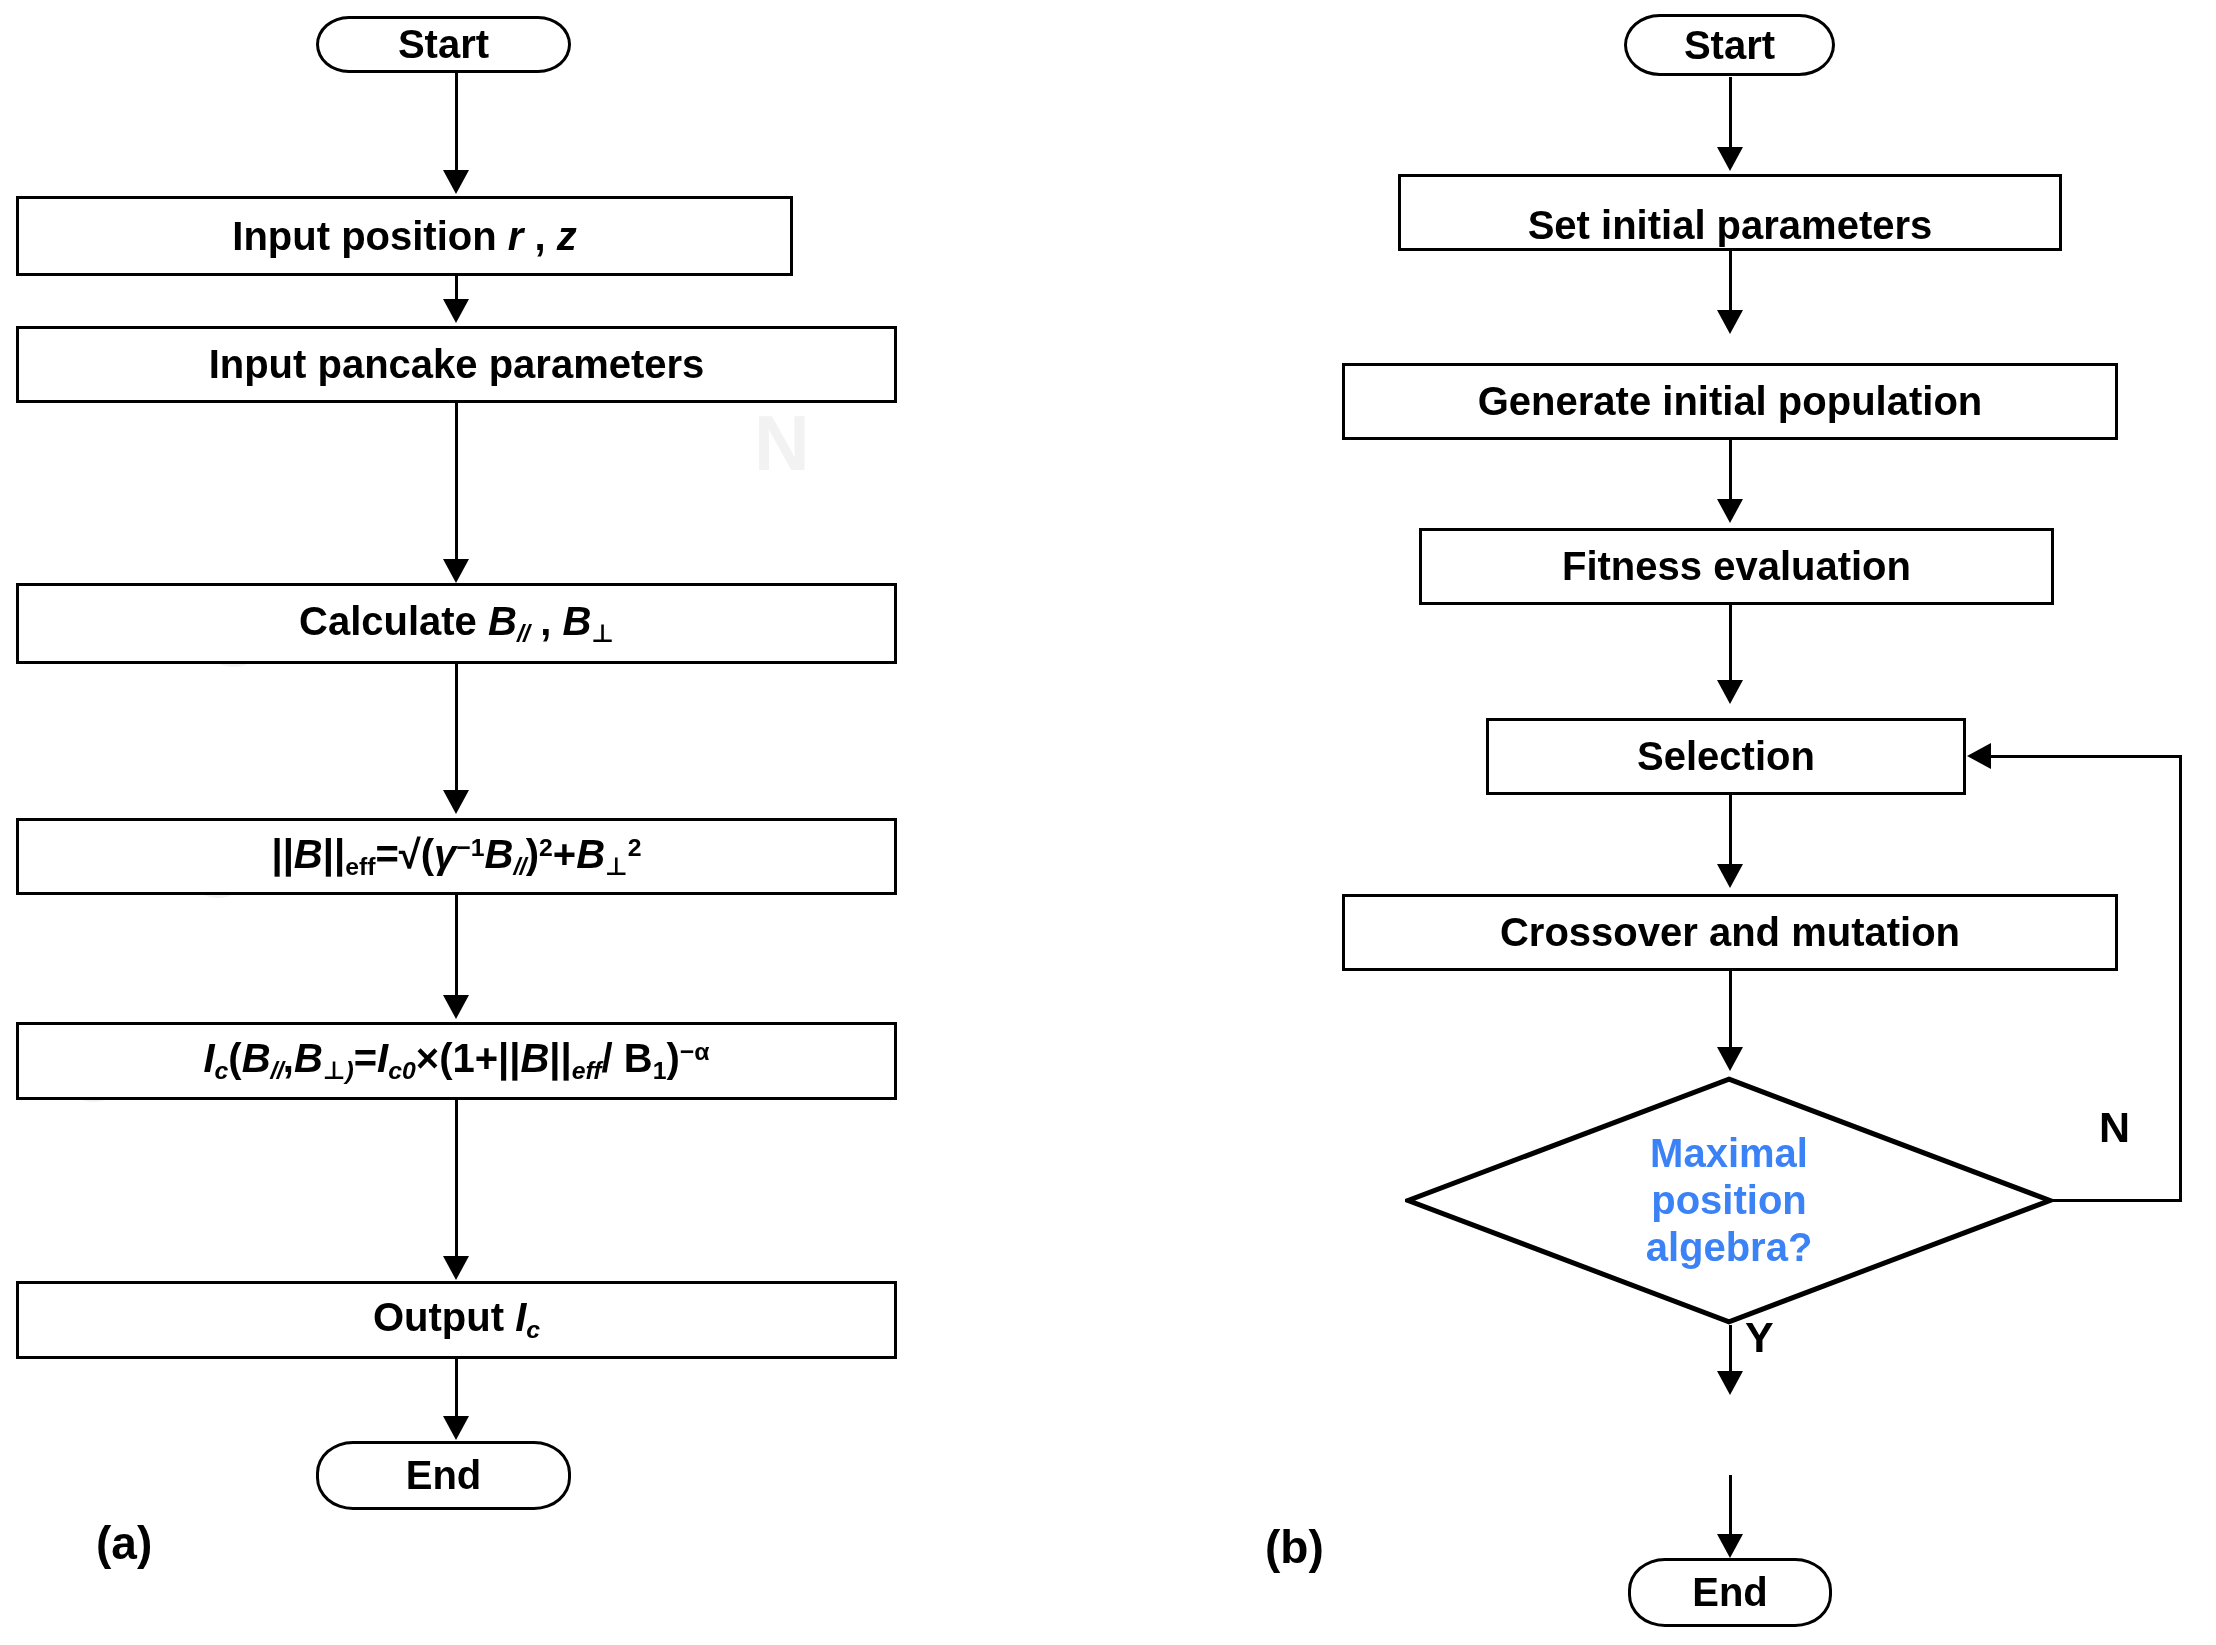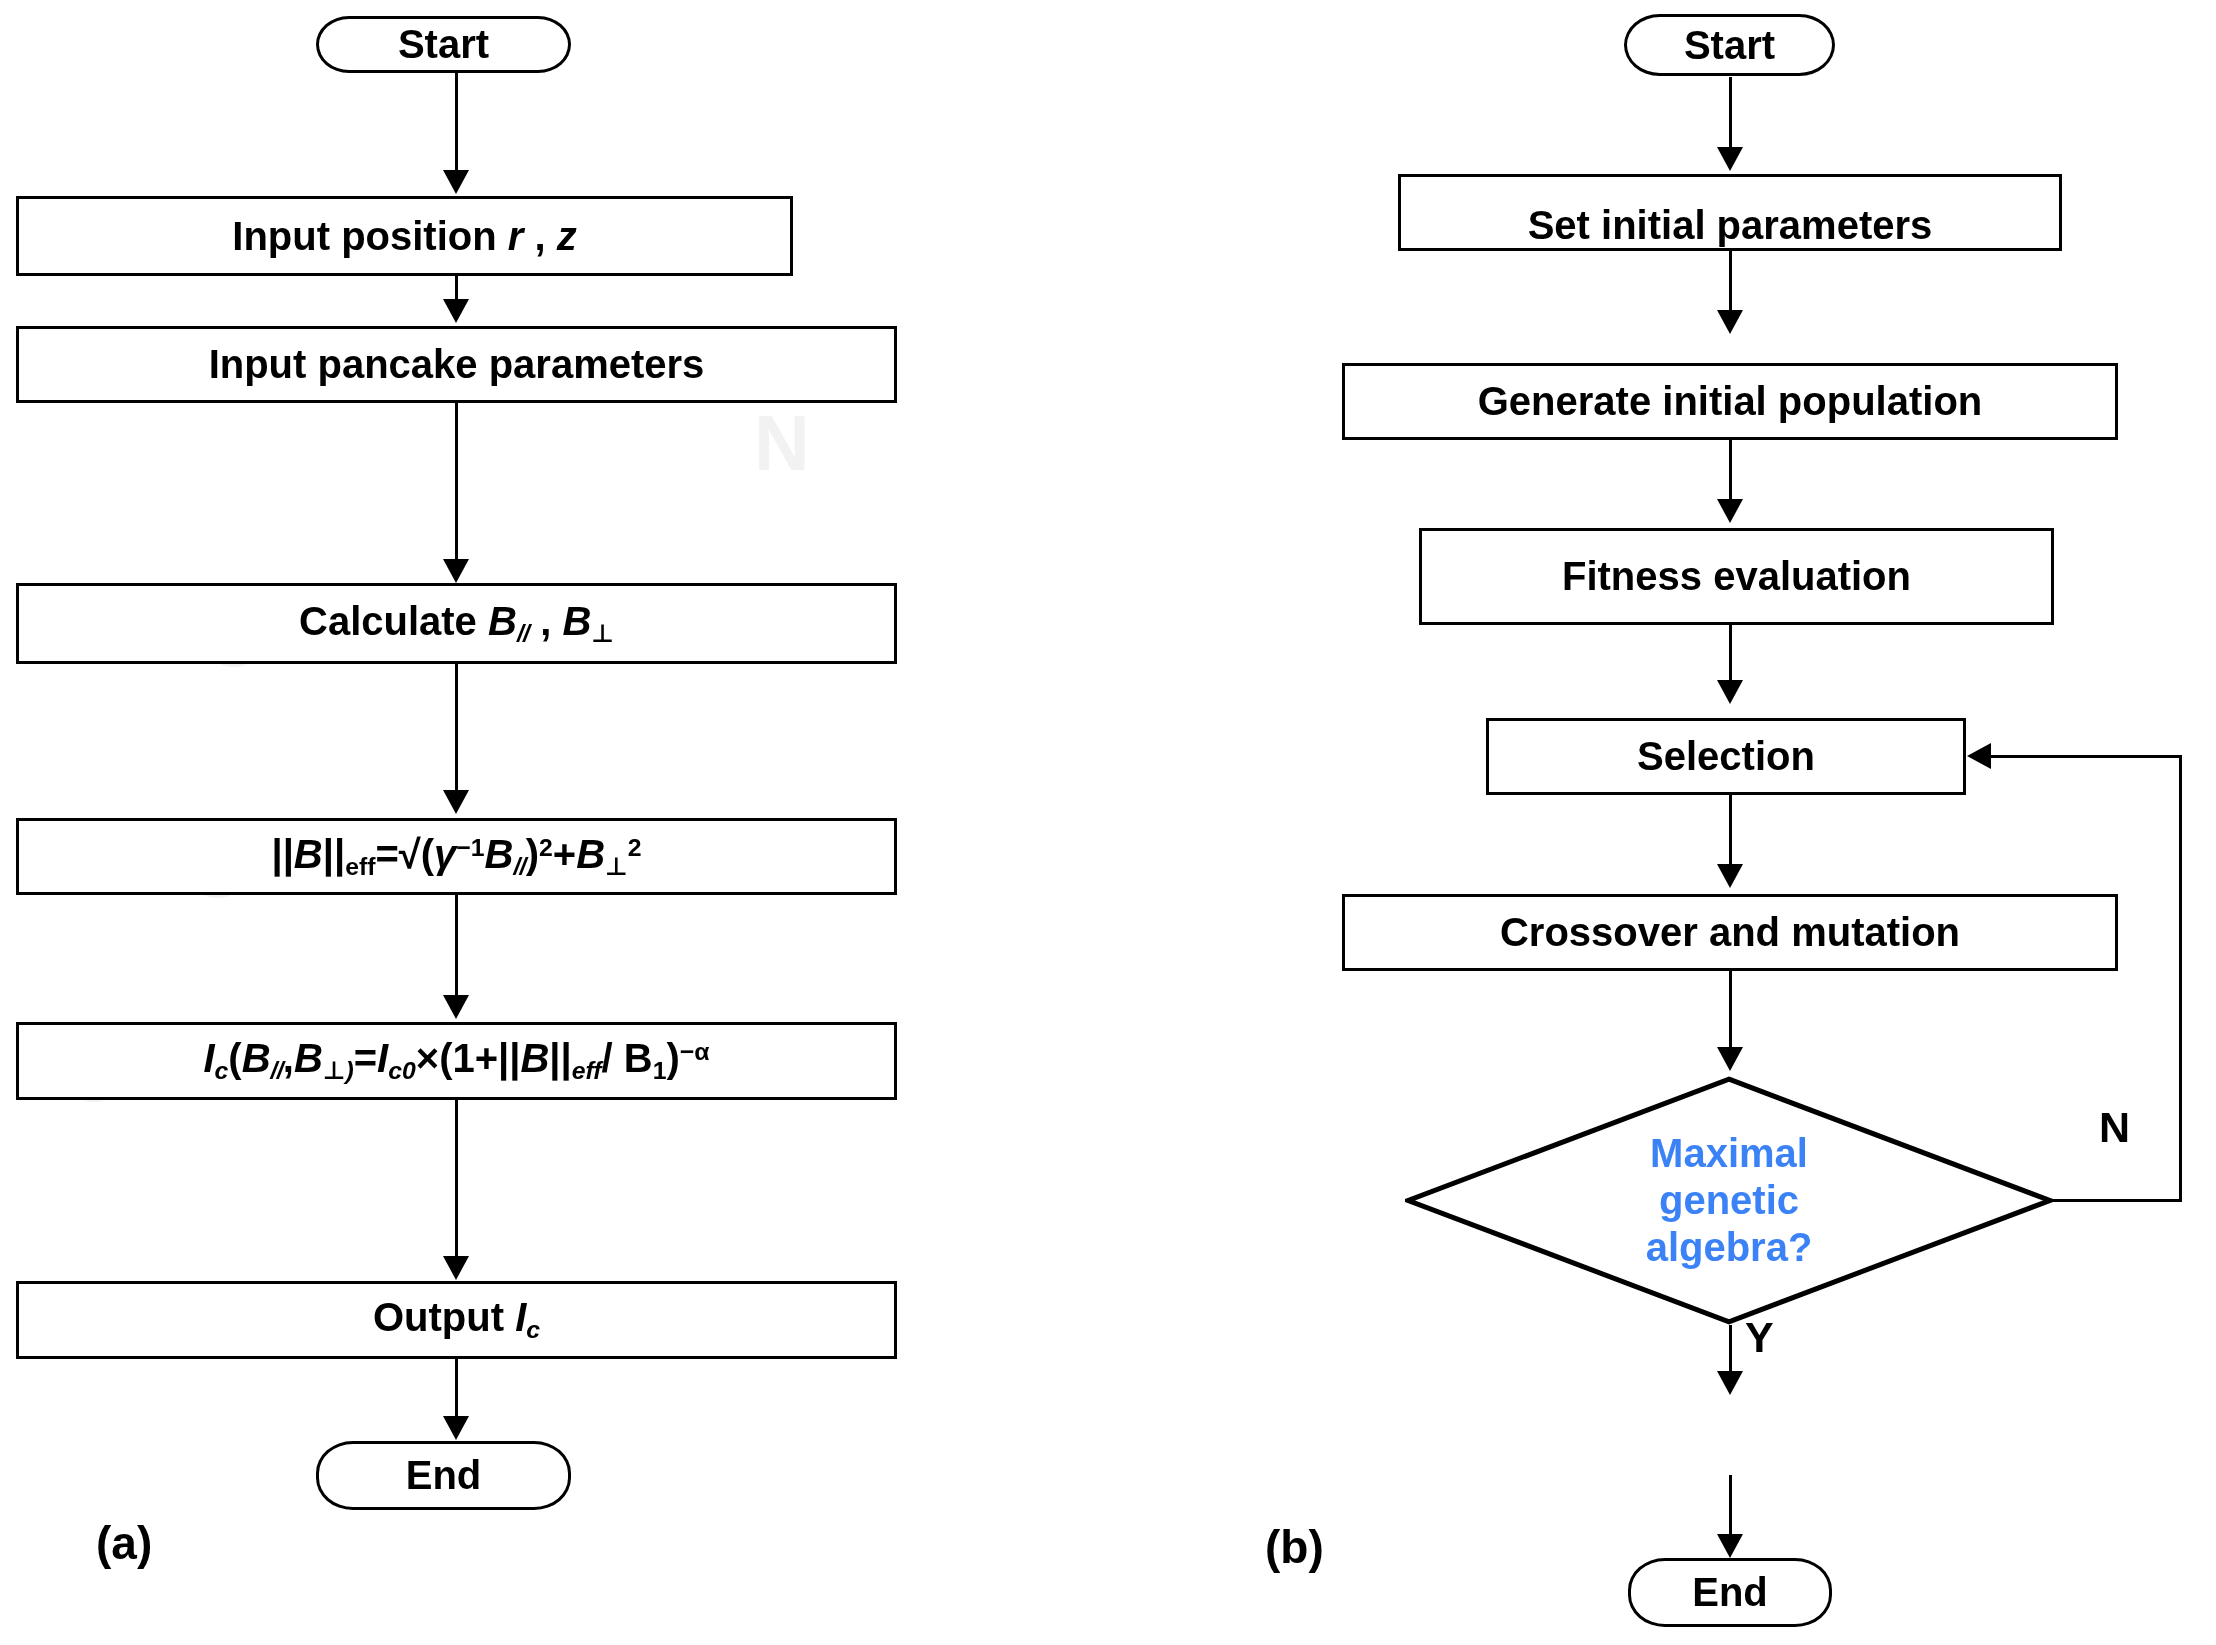--- a/index.html
+++ b/index.html
@@ -191,21 +191,21 @@
   <div class="vline" style="left:1729px;top:251px;height:62px;"></div>
   <div class="arrow-down" style="left:1717px;top:310px;"></div>
 
   <div class="node proc" style="left:1342px;top:363px;width:776px;height:77px;font-size:40px;">
     <span>Generate initial population</span>
   </div>
 
   <div class="vline" style="left:1729px;top:440px;height:62px;"></div>
   <div class="arrow-down" style="left:1717px;top:499px;"></div>
 
-  <div class="node proc" style="left:1419px;top:528px;width:635px;height:97px;font-size:40px;">
+  <div class="node proc" style="left:1419px;top:528px;width:635px;height:77px;font-size:40px;">
     <span>Fitness evaluation</span>
   </div>
 
   <div class="vline" style="left:1729px;top:605px;height:78px;"></div>
   <div class="arrow-down" style="left:1717px;top:680px;"></div>
 
   <div class="node proc" style="left:1486px;top:718px;width:480px;height:77px;font-size:40px;">
     <span>Selection</span>
   </div>
 
@@ -218,21 +218,21 @@
 
   <div class="vline" style="left:1729px;top:971px;height:80px;"></div>
   <div class="arrow-down" style="left:1717px;top:1047px;"></div>
 
   <div class="decision" style="left:1405px;top:1076px;width:648px;height:249px;">
     <svg class="dshape" viewBox="0 0 812 312" preserveAspectRatio="none">
       <polygon points="406,4 808,156 406,308 4,156" fill="#ffffff" stroke="#000000" stroke-width="5" vector-effect="non-scaling-stroke"></polygon>
     </svg>
     <div class="dlabel" style="font-size:40px;">
       <div>Maximal</div>
-      <div>genetic</div>
+      <div>position</div>
       <div>algebra?</div>
     </div>
   </div>
 
   <div class="hline" style="left:2048px;top:1199px;width:134px;"></div>
   <div class="vline" style="left:2179px;top:755px;height:445px;"></div>
   <div class="hline" style="left:1989px;top:755px;width:193px;"></div>
   <div class="arrow-left" style="left:1967px;top:743px;"></div>
 
   <div class="branch-label" style="left:2099px;top:1103px;">N</div>

